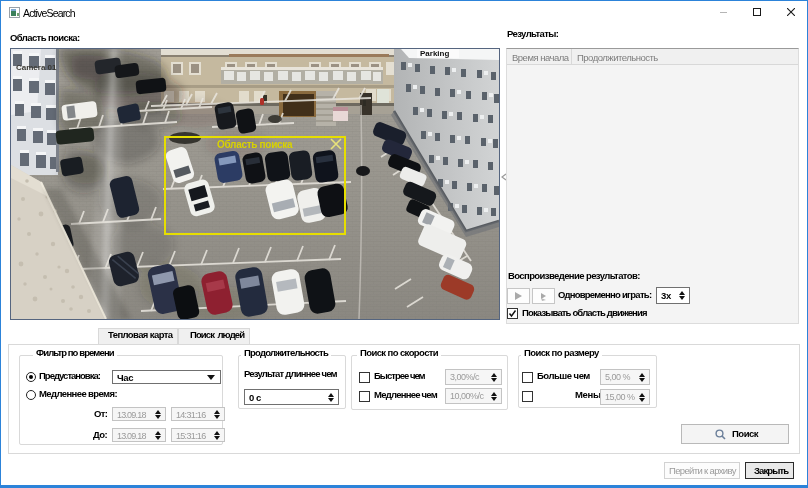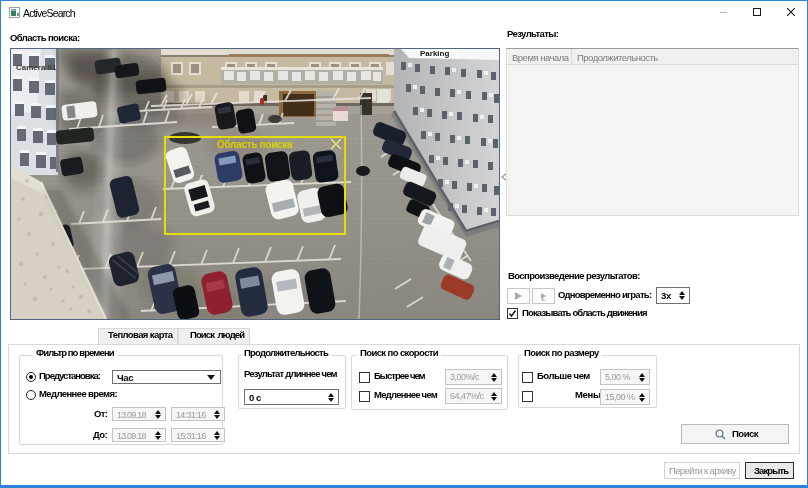--- a/index.html
+++ b/index.html
@@ -460,21 +460,21 @@
       <rect x="154" y="88" width="180" height="97" fill="none" stroke="#e6de00" stroke-width="2"></rect>
       <text x="206" y="99" font-size="10" font-weight="bold" fill="#d8d200" letter-spacing="-0.3" font-family="Liberation Sans,sans-serif">Область поиска</text>
       <path d="M320 90 L330 100 M330 90 L320 100" stroke="#e8e27a" stroke-width="1.6"></path>
     </svg>
   </div>
   <svg class="abs" style="left:500px;top:172px;" width="6" height="8">
       <path d="M5 1 L1 4 L5 7" stroke="#9a9a9a" stroke-width="1.2" fill="none"></path>
     </svg>
 
   <div class="lbl" style="left:506px;top:30px;">Результаты:</div>
-  <div class="abs" style="left:505px;top:47px;width:293px;height:168px;background:#f4f4f4;border:1px solid #dcdcdc;border-top:1px solid #9a9a9a;">
+  <div class="abs" style="left:505px;top:47px;width:293px;height:276px;background:#f4f4f4;border:1px solid #dcdcdc;border-top:1px solid #9a9a9a;">
     <div class="abs" style="left:0;top:0;width:100%;height:16px;background:#f0f0f0;border-bottom:1px solid #d8d8d8;">
       <div class="abs" style="left:5px;top:3px;font-size:9.5px;color:#7d7d7d;letter-spacing:-0.5px;">Время начала</div>
       <div class="abs" style="left:64px;top:0;width:1px;height:16px;background:#d8d8d8;"></div>
       <div class="abs" style="left:70px;top:3px;font-size:9.5px;color:#7d7d7d;letter-spacing:-0.5px;">Продолжительность</div>
     </div>
   </div>
 
   <div class="lbl" style="left:507px;top:272px;">Воспроизведение результатов:</div>
   <div class="abs" style="left:506px;top:287px;width:23px;height:16px;border:1px solid #c6c6c6;background:#fdfdfd;">
     <svg width="21" height="14">
@@ -569,21 +569,21 @@
   <div class="spin" style="left:444px;top:368px;width:57px;height:16px;">
       <span class="tx">3,00%/с</span>
     <div class="arr" style="right:3px;top:3px;">
         <div class="up"></div>
         <div class="dn"></div>
       </div>
     </div>
   <div class="cb" style="left:358px;top:390px;"></div>
   <div class="lbl" style="left:373px;top:391px;letter-spacing:-0.75px;">Медленнее чем</div>
   <div class="spin" style="left:444px;top:387px;width:57px;height:16px;">
-      <span class="tx">64,47%/с</span>
+      <span class="tx">10,00%/с</span>
     <div class="arr" style="right:3px;top:3px;">
         <div class="up"></div>
         <div class="dn"></div>
       </div>
     </div>
 
   <div class="group" style="left:517px;top:354px;width:139px;height:53px;"></div>
   <div class="glbl" style="left:520px;top:349px;">Поиск по размеру</div>
   <div class="cb" style="left:521px;top:371px;"></div>
   <div class="lbl" style="left:536px;top:372px;letter-spacing:-0.5px;">Больше чем</div>

